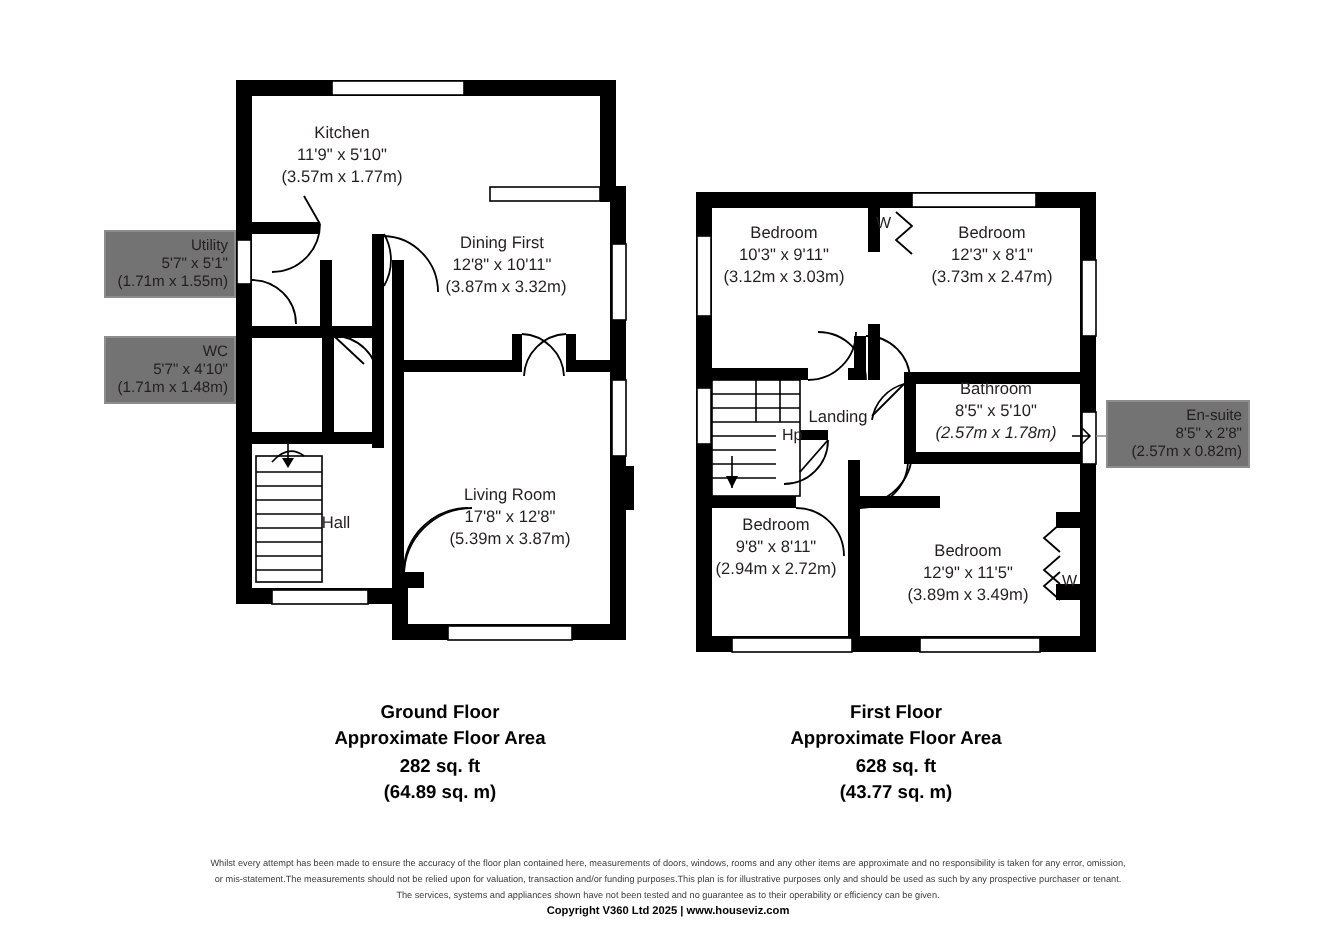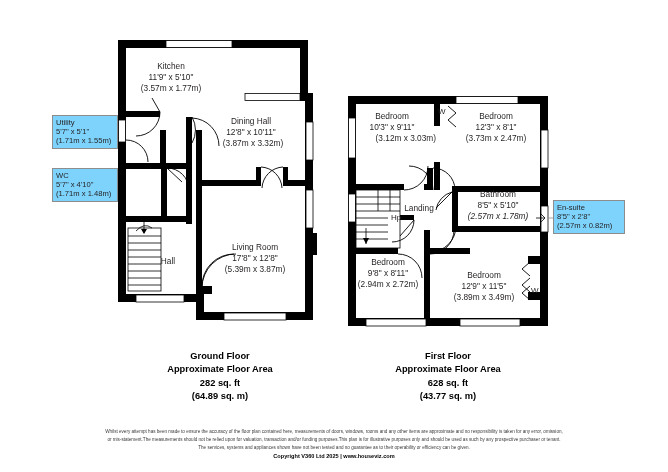--- a/index.html
+++ b/index.html
@@ -5,22 +5,22 @@
   html,body{margin:0;padding:0;background:#ffffff;}
   body{
     width:668px;height:472px;position:relative;overflow:hidden;
     font-family:"Liberation Sans",sans-serif;color:#1a1a1a;
   }
   #plan{position:absolute;left:0;top:0;width:668px;height:472px;}
   .lbl{position:absolute;text-align:center;line-height:1.18;color:#231f20;
        font-family:"Liberation Sans",sans-serif;white-space:nowrap;}
   .room-name{font-size:8.3px;}
   .room-dim{font-size:8.3px;}
-  .callout{position:absolute;border:1px solid #8d8d8d;background:#7dd3fc;
-           text-align:left;line-height:1.2;font-size:7.6px;color:#231f20;
+  .callout{position:absolute;border:1px solid #8d8d8d;background:#737373;
+           text-align:right;line-height:1.2;font-size:7.6px;color:#231f20;
            padding:2px 3px 3px 3px;box-sizing:border-box;}
   .floor-title{position:absolute;text-align:center;font-size:9.3px;font-weight:bold;
                line-height:1.45;color:#000;}
   .disclaimer{position:absolute;left:0;width:668px;text-align:center;
               font-size:4.6px;line-height:1.62;color:#3a3a3a;}
   .copyright{position:absolute;left:0;width:668px;text-align:center;
              font-size:5.6px;font-weight:bold;color:#000;}
   .mark{position:absolute;font-size:8px;color:#231f20;}
 </style>
 </head>
@@ -210,21 +210,21 @@
     <path d="M118,131 l-9,0 m4,-4 l-4,4 l4,4"></path>
     <path d="M126,185 l-9,0 m4,-4 l-4,4 l4,4"></path>
   </g>
   <line x1="100" y1="185" x2="118" y2="185" stroke="#8d8d8d" stroke-width="0.8"></line>
 </svg>
 
 <div class="lbl room-name" style="left:126px;top:62px;width:90px;">Kitchen</div>
 <div class="lbl room-dim" style="left:126px;top:73px;width:90px;">11'9" x 5'10"</div>
 <div class="lbl room-dim" style="left:126px;top:84px;width:90px;">(3.57m x 1.77m)</div>
 
-<div class="lbl room-name" style="left:196px;top:117px;width:110px;">Dining Hall</div>
+<div class="lbl room-name" style="left:196px;top:117px;width:110px;">Dining First</div>
 <div class="lbl room-dim" style="left:196px;top:128px;width:110px;">12'8" x 10'11"</div>
 <div class="lbl room-dim" style="left:196px;top:139px;width:114px;">(3.87m x 3.32m)</div>
 
 <div class="lbl room-name" style="left:200px;top:243px;width:110px;">Living Room</div>
 <div class="lbl room-dim" style="left:200px;top:254px;width:110px;">17'8" x 12'8"</div>
 <div class="lbl room-dim" style="left:200px;top:265px;width:110px;">(5.39m x 3.87m)</div>
 
 <div class="lbl room-name" style="left:138px;top:257px;width:60px;">Hall</div>
 
 <div class="callout" style="left:52px;top:115px;width:66px;">
@@ -234,21 +234,21 @@
 </div>
 
 <div class="callout" style="left:52px;top:168px;width:66px;">
   <div>WC</div>
   <div>5'7" x 4'10"</div>
   <div>(1.71m x 1.48m)</div>
 </div>
 
 <div class="lbl room-name" style="left:348px;top:112px;width:88px;">Bedroom</div>
 <div class="lbl room-dim" style="left:348px;top:123px;width:88px;">10'3" x 9'11"</div>
-<div class="lbl room-dim" style="left:348px;top:134px;width:88px;text-align:right;">(3.12m x 3.03m)</div>
+<div class="lbl room-dim" style="left:348px;top:134px;width:88px;">(3.12m x 3.03m)</div>
 
 <div class="lbl room-name" style="left:450px;top:112px;width:92px;">Bedroom</div>
 <div class="lbl room-dim" style="left:450px;top:123px;width:92px;">12'3" x 8'1"</div>
 <div class="lbl room-dim" style="left:450px;top:134px;width:92px;">(3.73m x 2.47m)</div>
 
 <div class="lbl room-name" style="left:452px;top:190px;width:92px;">Bathroom</div>
 <div class="lbl room-dim" style="left:452px;top:201px;width:92px;">8'5" x 5'10"</div>
 <div class="lbl room-dim" style="left:450px;top:212px;width:96px;font-style:italic;">(2.57m x 1.78m)</div>
 
 <div class="lbl room-name" style="left:344px;top:258px;width:88px;">Bedroom</div>

